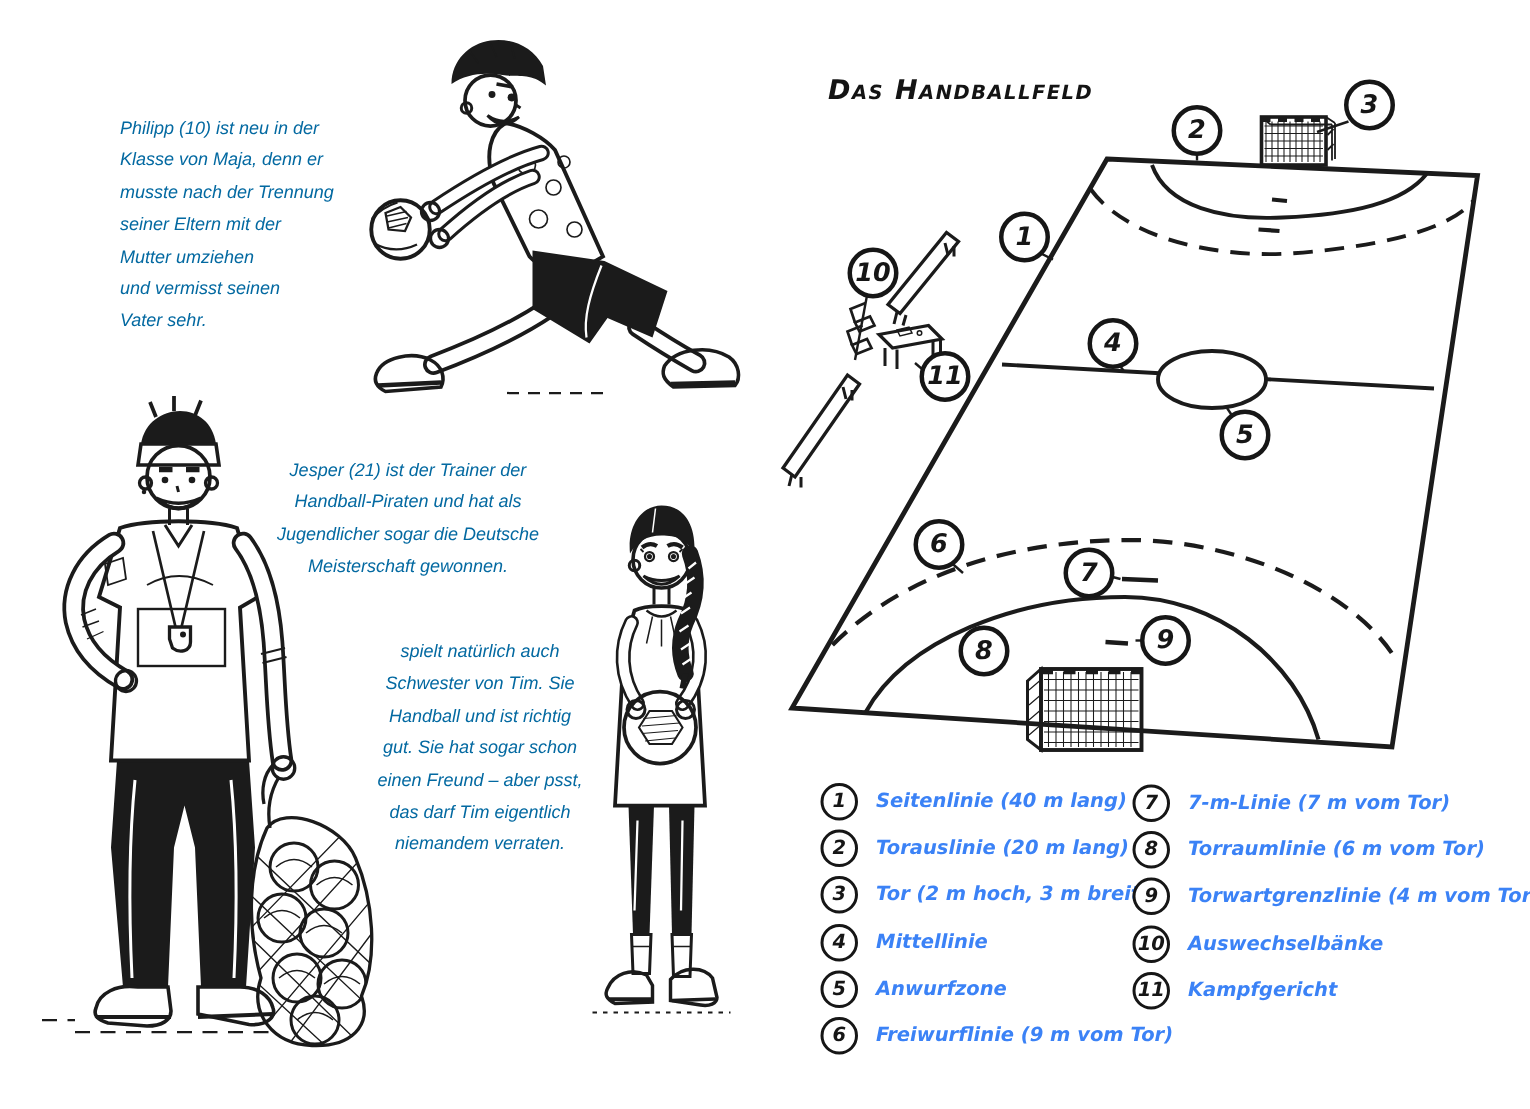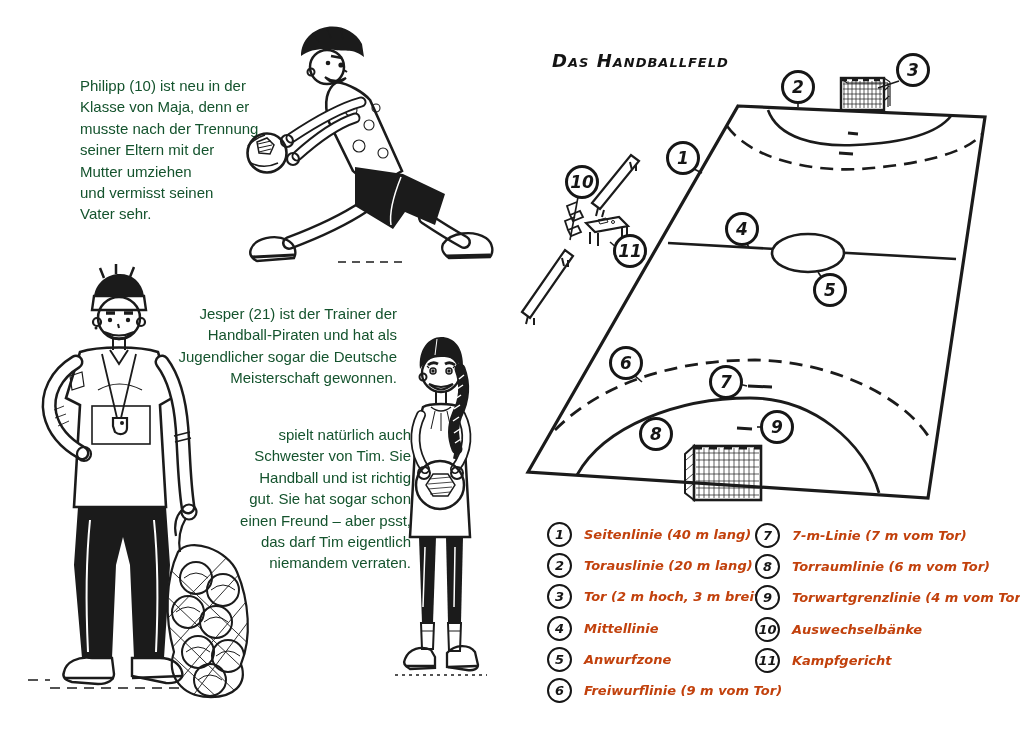--- a/index.html
+++ b/index.html
@@ -1,40 +1,40 @@
 <!DOCTYPE html>
 <html><head>
 <meta charset="utf-8">
 <style>
   html,body{margin:0;padding:0;background:#fff;}
   .page{position:relative;width:1020px;height:739px;background:#ffffff;overflow:hidden;
         font-family:"Liberation Sans",sans-serif;}
   
-  .tblock{position:absolute;color:#14532d;font-size:15px;line-height:21.4px;white-space:nowrap;}
-  .tblock.center{text-align:right;}
+  .tblock{position:absolute;color:#0369a1;font-size:12px;line-height:21.4px;white-space:nowrap;font-style:italic;}
+  .tblock.center{text-align:center;}
   .philipp-t{left:80px;top:75px;}
   .jesper-t{left:147px;top:303px;width:250px;}
   .merle-t{left:229px;top:424px;width:182px;}
   
   .title{position:absolute;left:552px;top:50px;color:#141414;font-family:"DejaVu Sans",sans-serif;
          font-weight:bold;font-style:italic;font-variant:small-caps;font-size:18px;letter-spacing:1px;}
   
   .fbadge{position:absolute;width:34px;height:34px;border:3px solid #161616;border-radius:50%;
           background:#fff;box-sizing:border-box;display:flex;align-items:center;justify-content:center;
           font-family:"DejaVu Sans",sans-serif;font-weight:bold;font-style:italic;font-size:17px;color:#161616;}
   
   .legend-col{position:absolute;display:flex;flex-direction:column;gap:6.2px;}
   .legend-left{left:547px;top:522px;}
   .legend-right{left:755px;top:523px;}
   .lrow{display:flex;align-items:center;height:25px;gap:12px;}
   .lbadge{width:25px;height:25px;border:2.5px solid #161616;border-radius:50%;background:#fff;
           box-sizing:border-box;display:flex;align-items:center;justify-content:center;flex:0 0 25px;
           font-family:"DejaVu Sans",sans-serif;font-weight:bold;font-style:italic;font-size:13px;color:#161616;}
   .llabel{font-family:"DejaVu Sans",sans-serif;font-weight:bold;font-style:italic;font-size:13px;
-          color:#c2410c;white-space:nowrap;}
+          color:#3b82f6;white-space:nowrap;}
   
   .ink{stroke:#1b1b1b;fill:none;}
   .tube-o{fill:none;stroke:#1b1b1b;stroke-linecap:round;}
   .tube-i{fill:none;stroke:#ffffff;stroke-linecap:round;}
   svg{position:absolute;overflow:visible;}
 </style>
 </head>
 <body>
 
 <div class="page">

